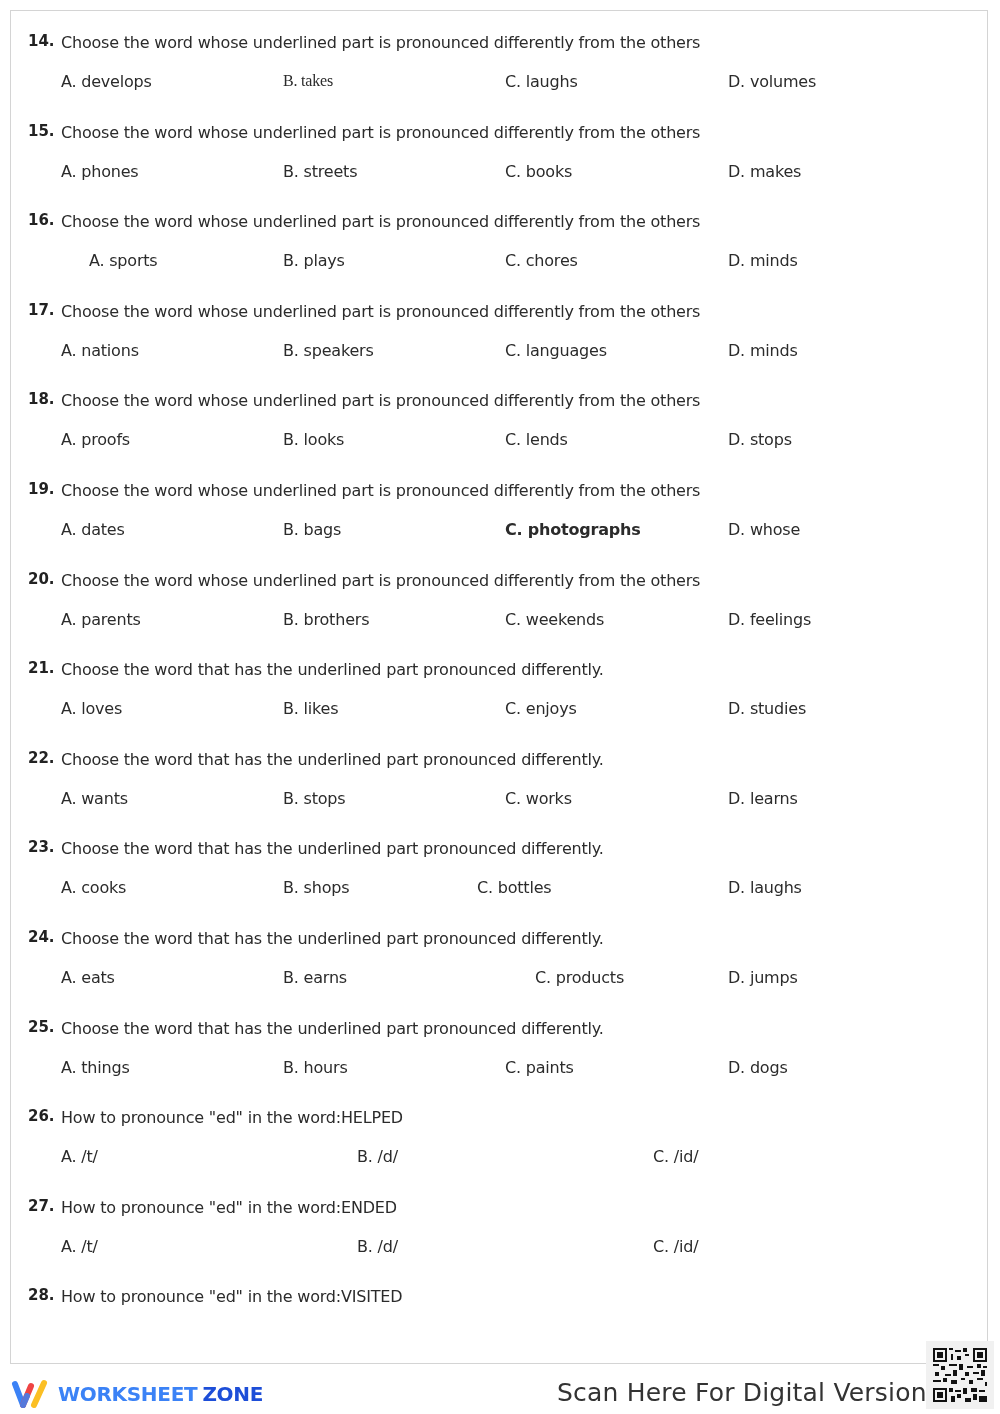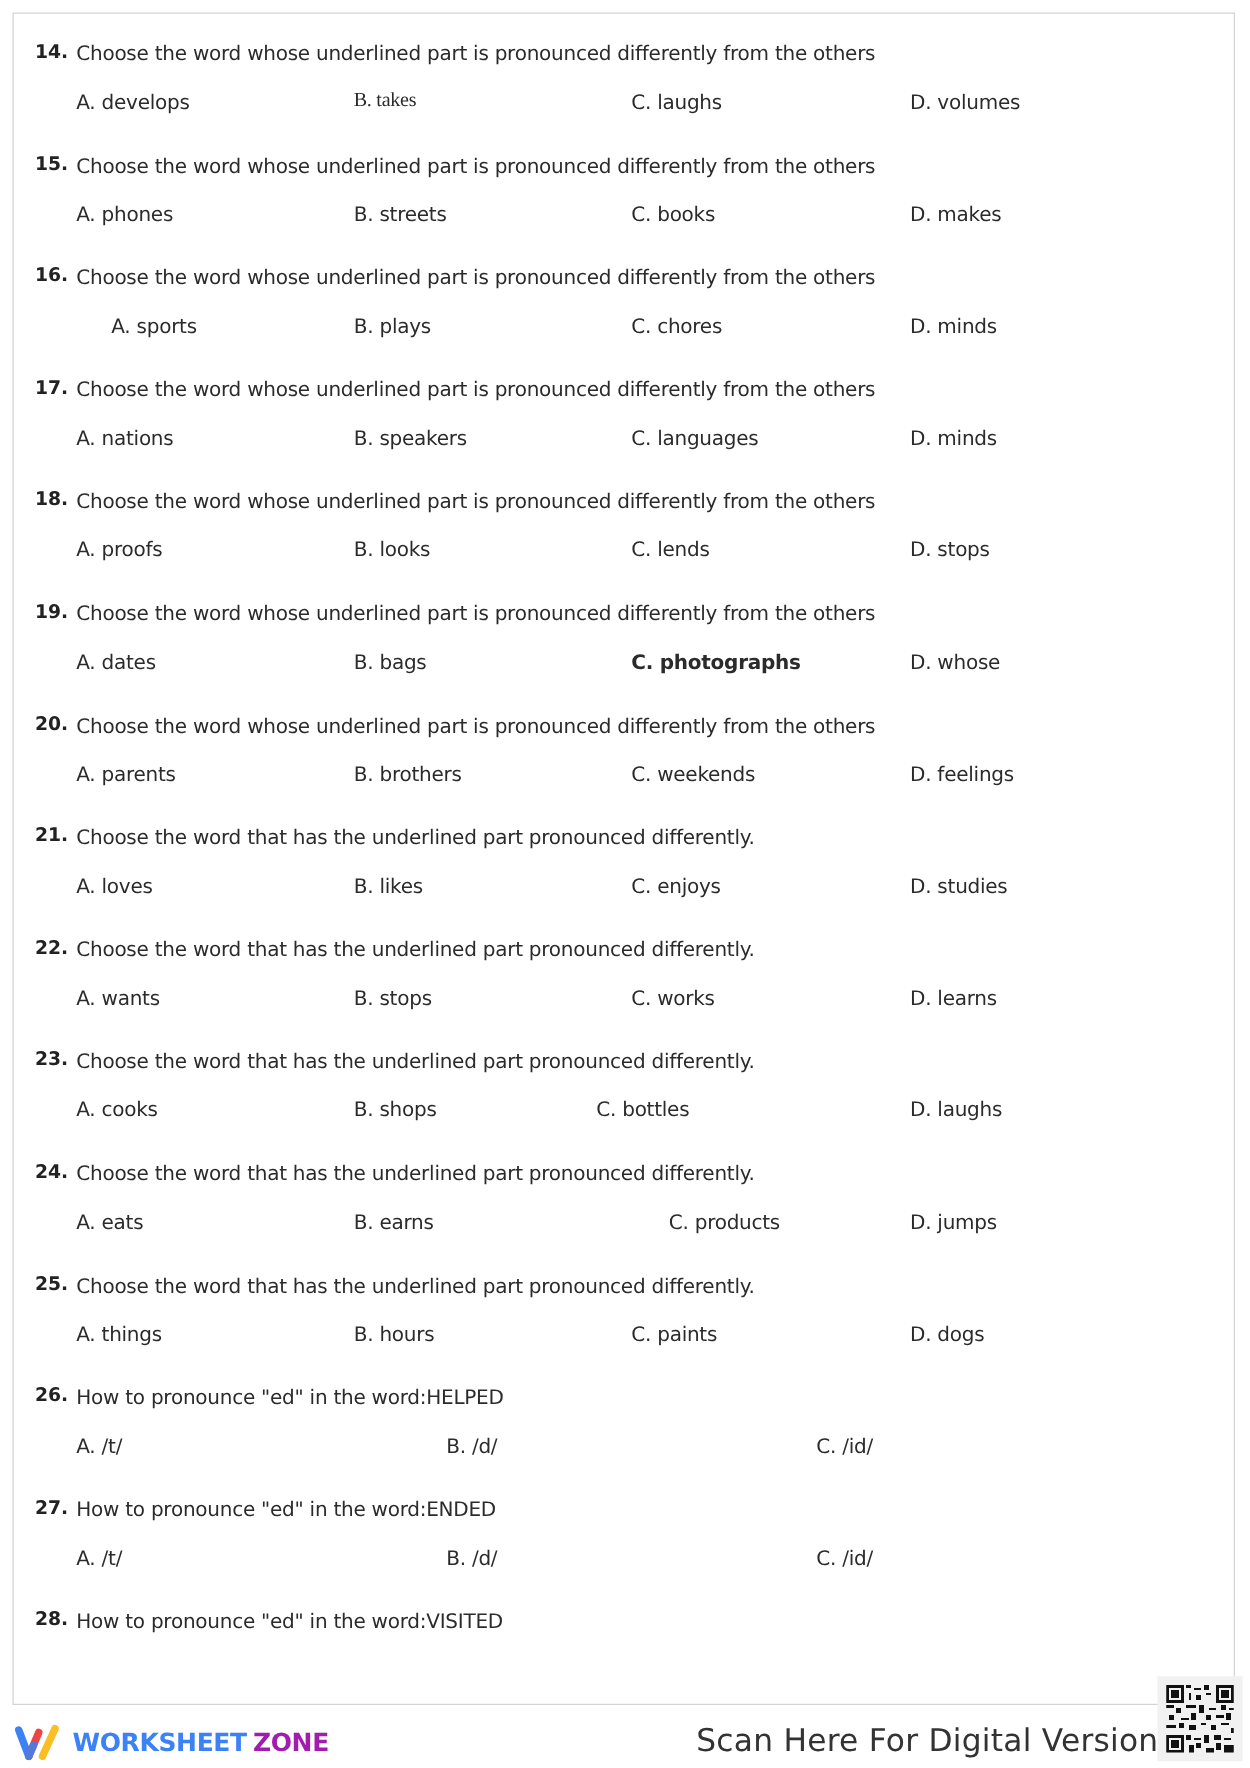--- a/index.html
+++ b/index.html
@@ -8,21 +8,21 @@
   .sheet { position: absolute; left: 10px; top: 10px; width: 978px; height: 1354px;
            border: 1px solid #d4d4d4; box-sizing: border-box; }
   .q { position: absolute; left: 28px; width: 940px; }
   .q-head { position: absolute; left: 0; top: 0; height: 22px; white-space: nowrap; }
   .q-num { position: absolute; left: 0; top: 0; font-weight: bold; font-size: 15px; color: #222; }
   .q-text { position: absolute; left: 33px; top: 1px; font-size: 16px; color: #2b2b2b; letter-spacing: -0.2px; }
   .opt { position: absolute; top: 40px; font-size: 16px; color: #2b2b2b; white-space: nowrap; letter-spacing: -0.2px; }
   .footer-logo { position: absolute; left: 10px; top: 1378px; height: 32px; display: flex; align-items: center; }
   .logo-text { font-weight: bold; font-size: 20px; letter-spacing: -0.3px; margin-left: 8px; }
   .logo-a { color: #3b82f6; }
-  .logo-b { color: #a21caf; margin-left: 5px; }
+  .logo-b { color: #1d4ed8; margin-left: 5px; }
   .scan-text { position: absolute; left: 557px; top: 1378px; font-size: 25px; color: #333; letter-spacing: 0.2px; }
   .qr { position: absolute; left: 926px; top: 1341px; width: 68px; height: 68px; background: #f1f1f1; }
   .qr svg { position: absolute; left: 7px; top: 7px; }
 </style>
 </head>
 <body>
 
 <div class="sheet"></div>
 
 <div id="questions">

